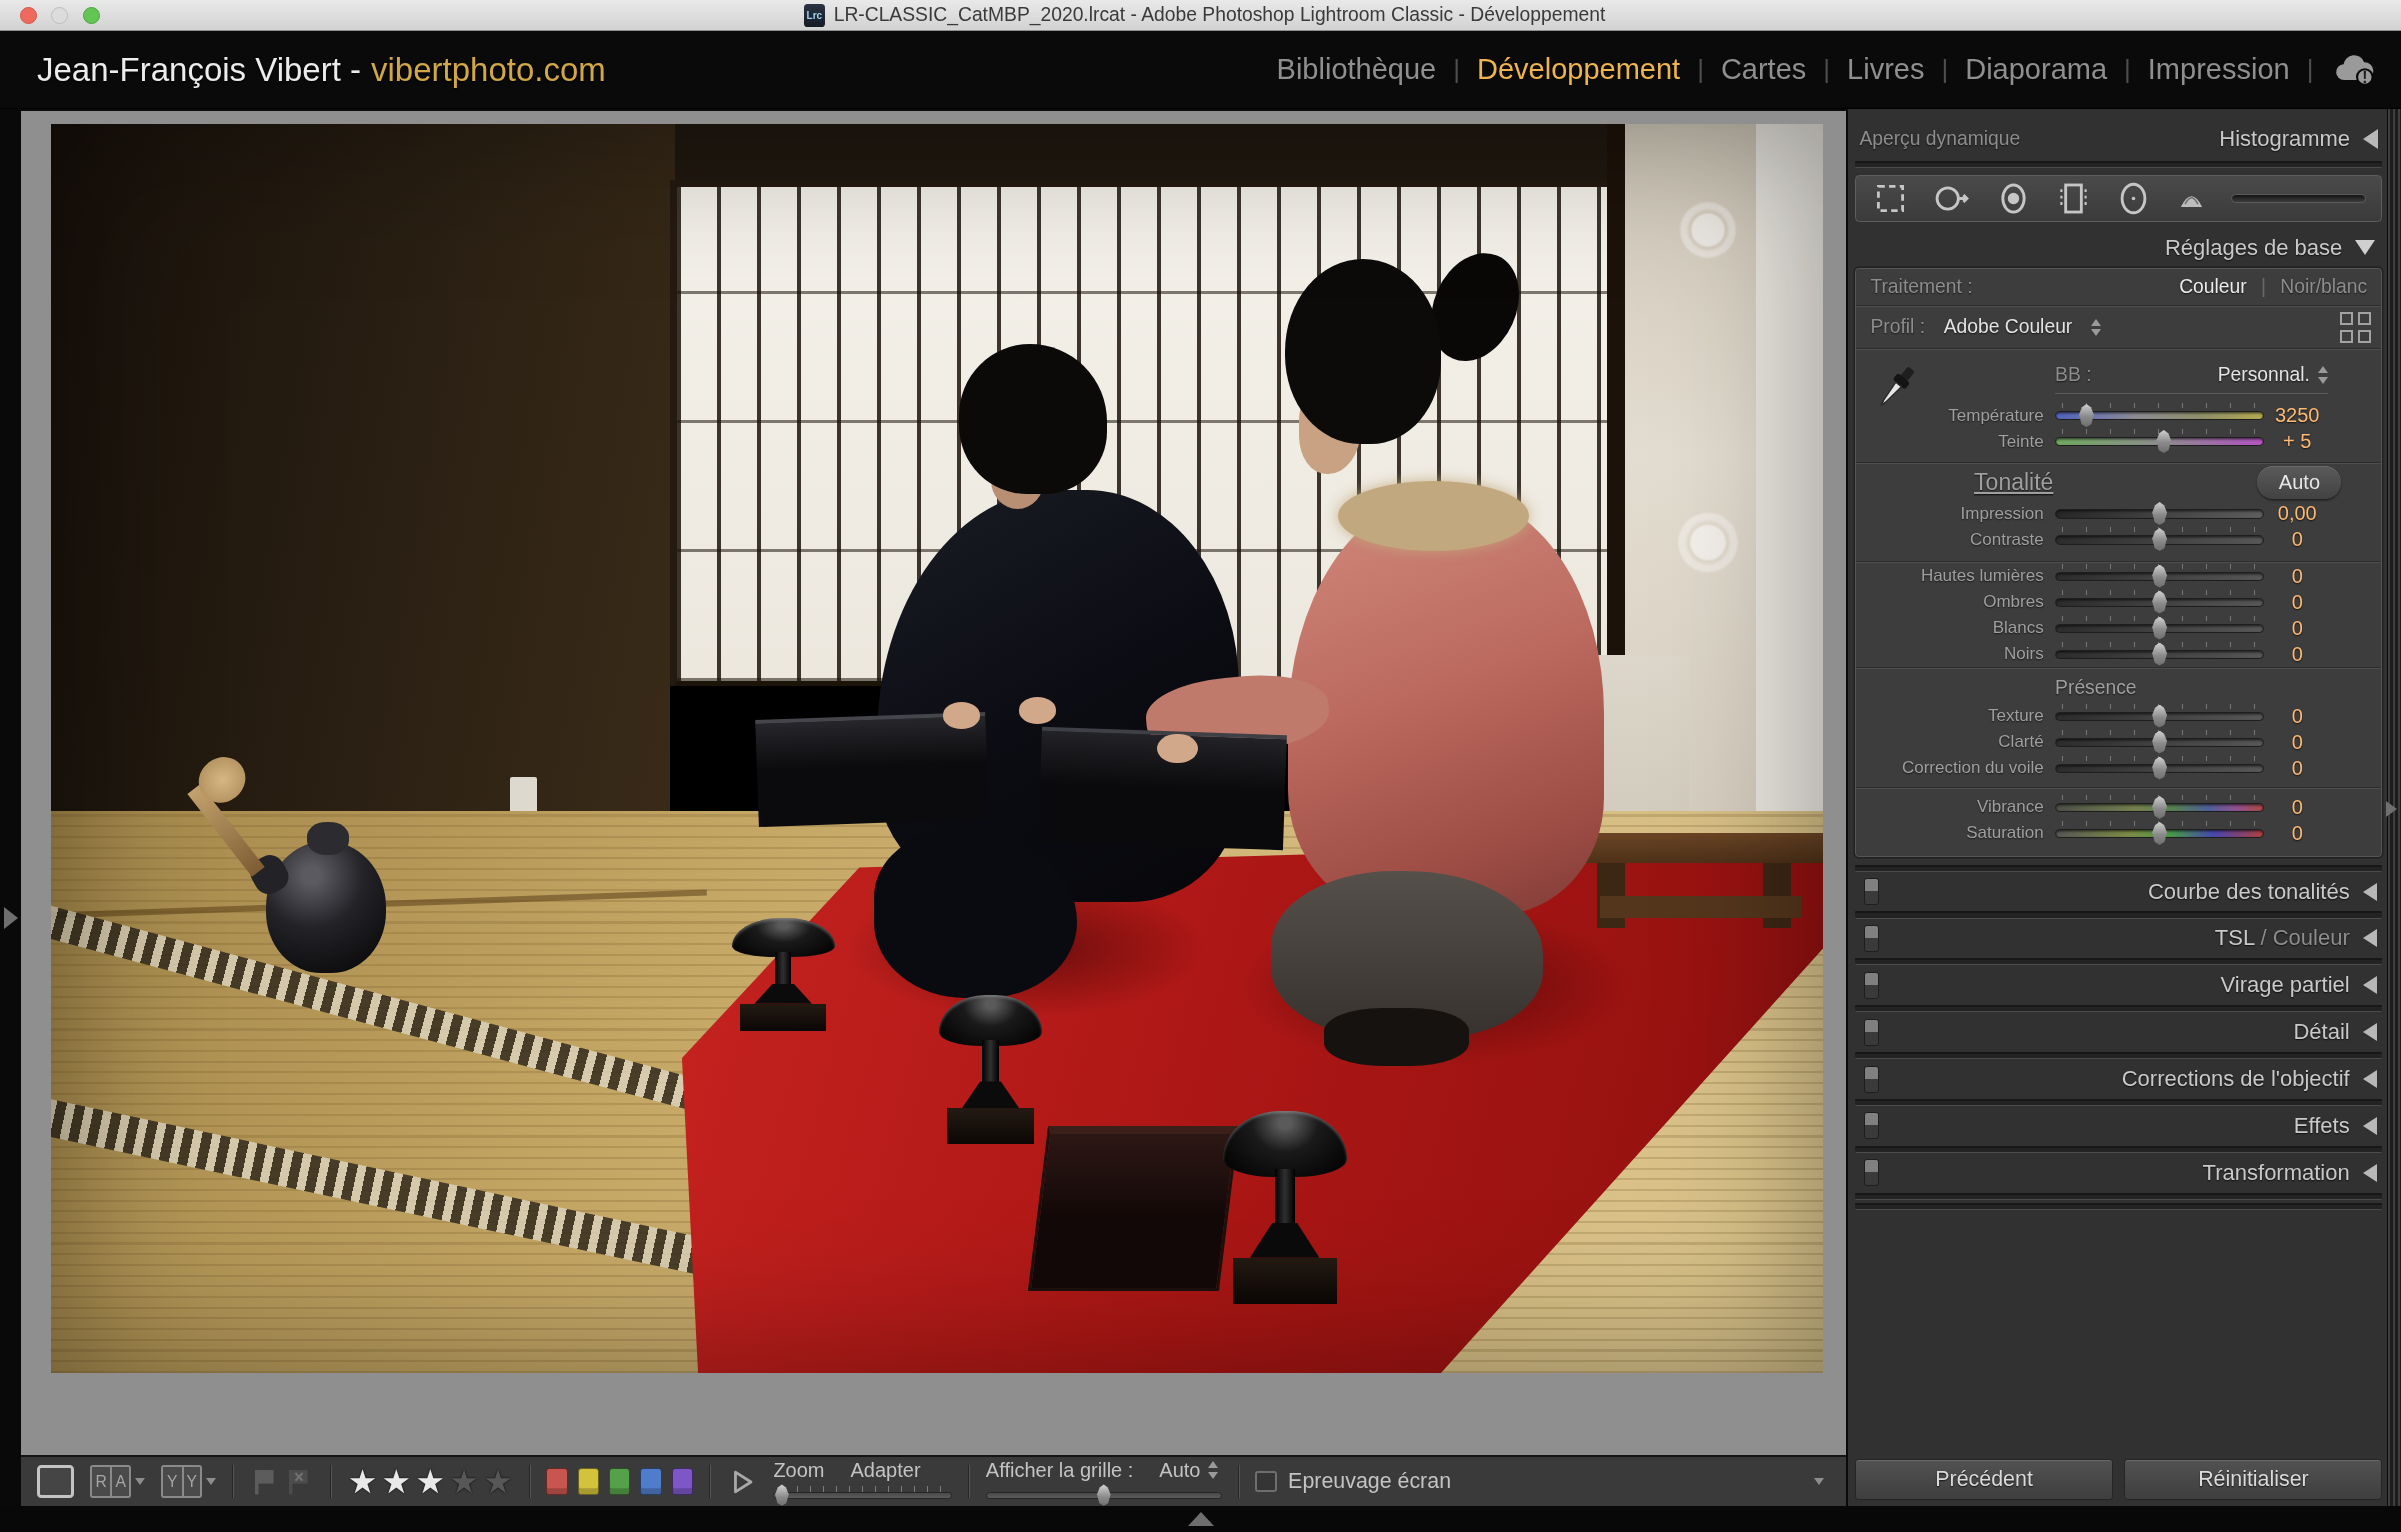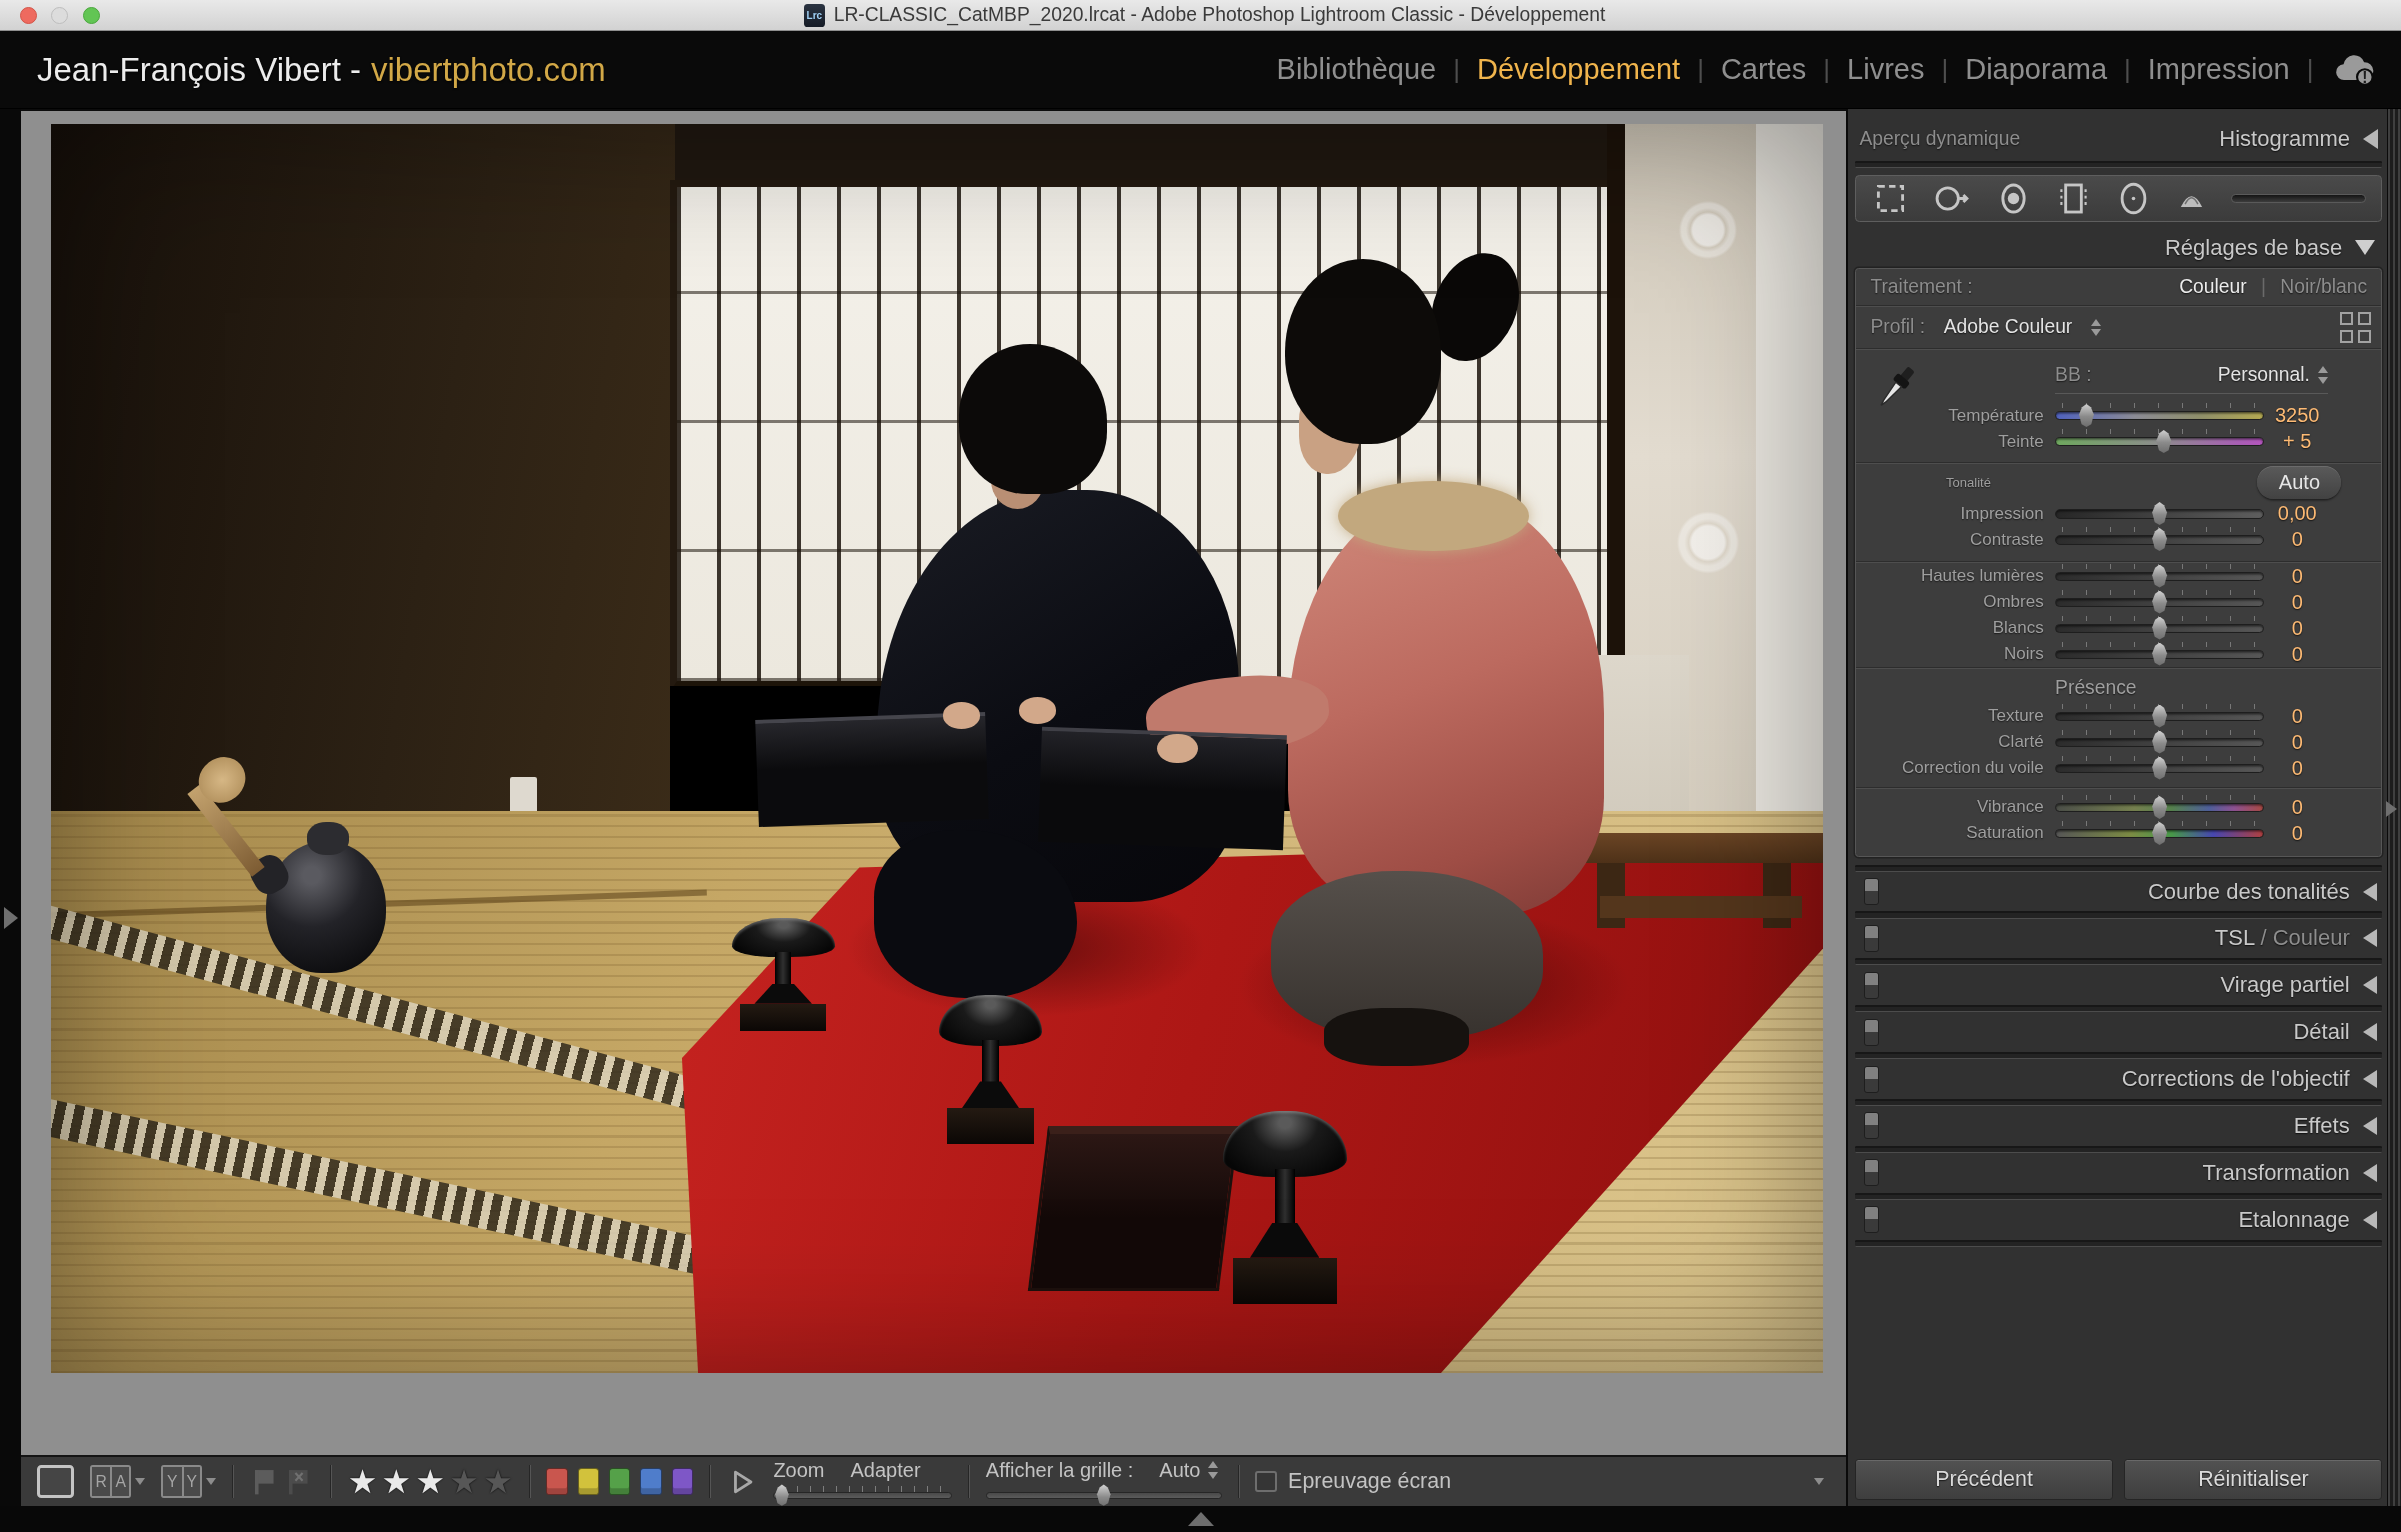--- a/index.html
+++ b/index.html
@@ -120,21 +120,21 @@
   .track.tint { background:linear-gradient(90deg,#6fa85f,#8d8d8d 50%,#a85fb4 88%,#b455bd); }
   .track.expo { background:linear-gradient(90deg,#262626,#5e5e5e); }
   .track.vib  { background:linear-gradient(90deg,#4c4f49,#75804f 38%,#55814e 56%,#4f5f9a 74%,#8d5292 86%,#a84a44); }
   .track.sat  { background:linear-gradient(90deg,#565656,#7c8c44 36%,#48984a 56%,#4747b0 76%,#b04040); }
   .s-thumb { position:absolute; top:1.4px; width:18.6px; height:23px;
     clip-path:polygon(50% 0%,74% 14%,90% 46%,76% 88%,50% 100%,24% 88%,10% 46%,26% 14%);
     background:linear-gradient(#cfcfcf,#8a8a8a 55%,#6d6d6d); filter:drop-shadow(0 0.7px 1.4px rgba(0,0,0,.9)); }
   .svalue { flex:1; text-align:center; padding-right:51px; color:#fdba74; font-size:20px; text-shadow:0 1.4px 1.4px rgba(0,0,0,.7); }
 
   .row-tone { height:37px; display:flex; align-items:center; padding-right:40px; }
-  .tone-label { margin-left:90px; font-size:13px; color:#9f9f9f; text-shadow:0 1.4px 1.4px rgba(0,0,0,.6); }
+  .tone-label { margin-left:118px; font-size:23px; color:#9f9f9f; text-shadow:0 1.4px 1.4px rgba(0,0,0,.6);text-decoration:underline; }
   .auto-btn { margin-left:auto; padding:5px 21.4px; border-radius:20px; background:linear-gradient(#5a5a5a,#424242);
     color:#e6e6e6; font-size:20px; box-shadow:0 0.7px 0 rgba(255,255,255,.15) inset, 0 1.4px 2.1px rgba(0,0,0,.5); }
   .pad8 { padding:0 0; }
   .presence-head { height:31px; display:flex; align-items:center; margin-left:199px; font-size:19.3px; color:#9f9f9f; text-shadow:0 1.4px 1.4px rgba(0,0,0,.6); }
   .mini-div { border-top:1.4px solid #2d2d2d; border-bottom:0.7px solid #4e4e4e; margin:5.7px 0; }
 
   .cpanel { height:34px; display:flex; align-items:center; padding:0 5.7px; }
   .toggle { width:15.7px; height:27px; border:1.4px solid #1e1e1e; border-radius:2.9px; margin-left:2.9px;
     background:linear-gradient(#808080 0 46%, #3a3a3a 46%); }
   .cp-title { margin-left:auto; font-size:22px; color:#c9c9c9; text-shadow:0 1.4px 1.4px rgba(0,0,0,.7); }
@@ -679,25 +679,20 @@
         <span class="cp-title"><span>Effets</span><span class="dimpart"></span></span>
         <span class="tri-left"></span>
       </div>
       <div class="groove"></div>
       <div class="cpanel">
         <span class="toggle"></span>
         <span class="cp-title"><span>Transformation</span><span class="dimpart"></span></span>
         <span class="tri-left"></span>
       </div>
       <div class="groove"></div>
-      <div class="cpanel">
-        <span class="toggle"></span>
-        <span class="cp-title"><span>Etalonnage</span><span class="dimpart"></span></span>
-        <span class="tri-left"></span>
-      </div>
       <div class="groove"></div>
     </div>
 
     <div class="rp-buttons">
       <div class="rp-btn">Précédent</div>
       <div class="rp-btn">Réinitialiser</div>
     </div>
   </div>
   <div class="rp-scroll">
     <div class="edge-arrow-r"></div>

